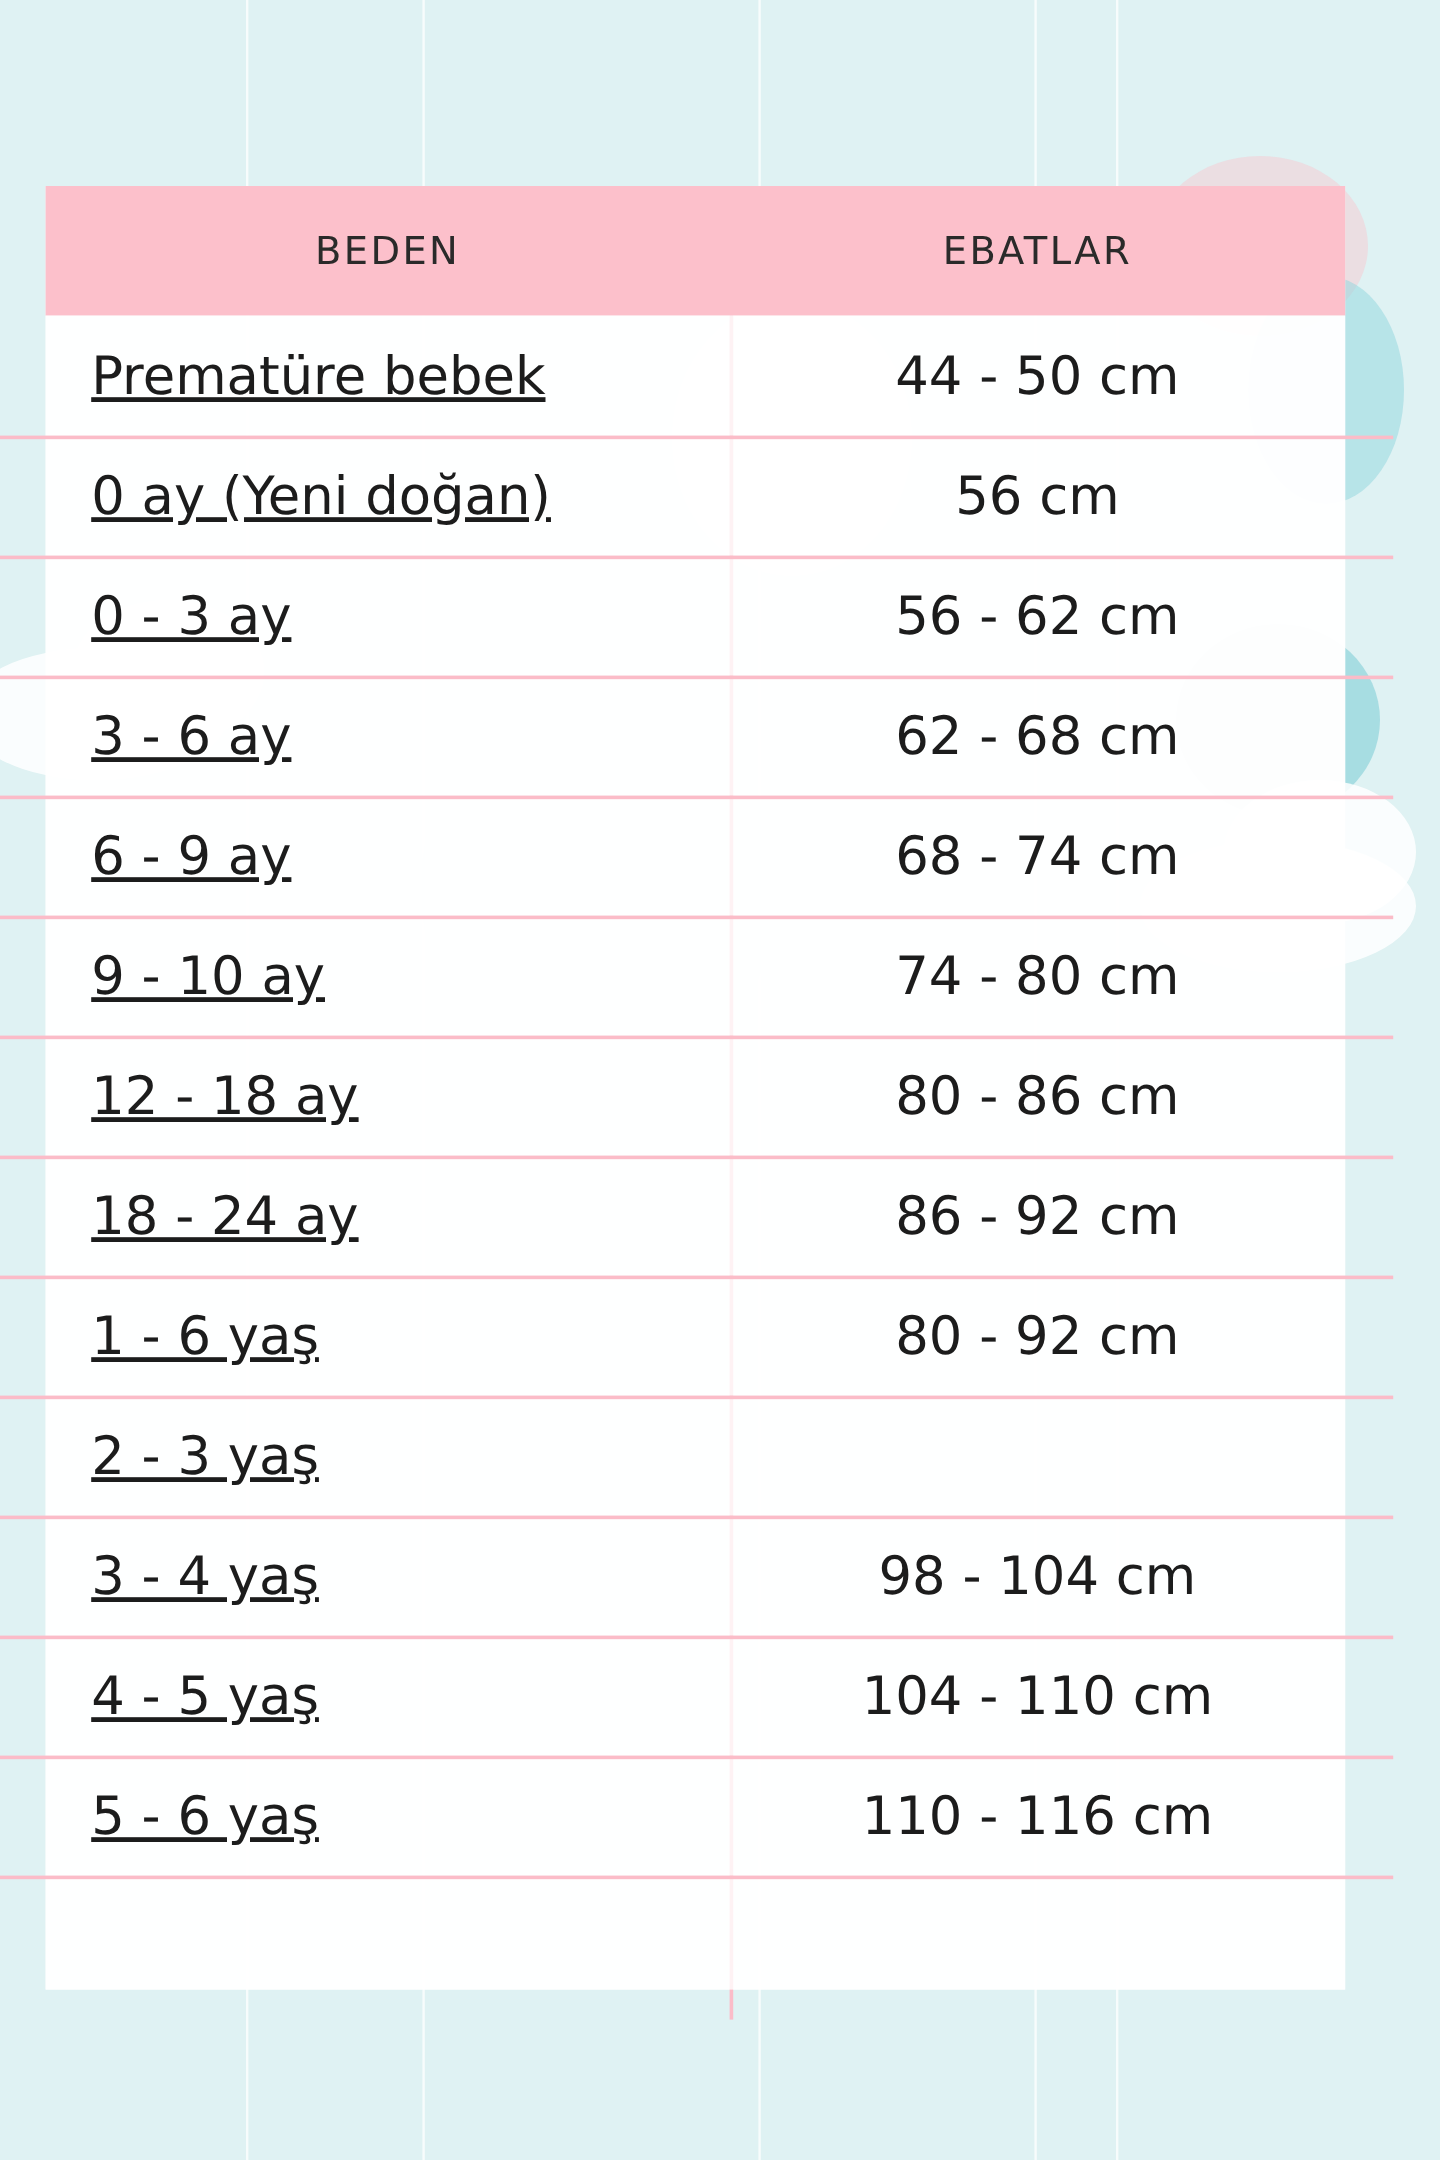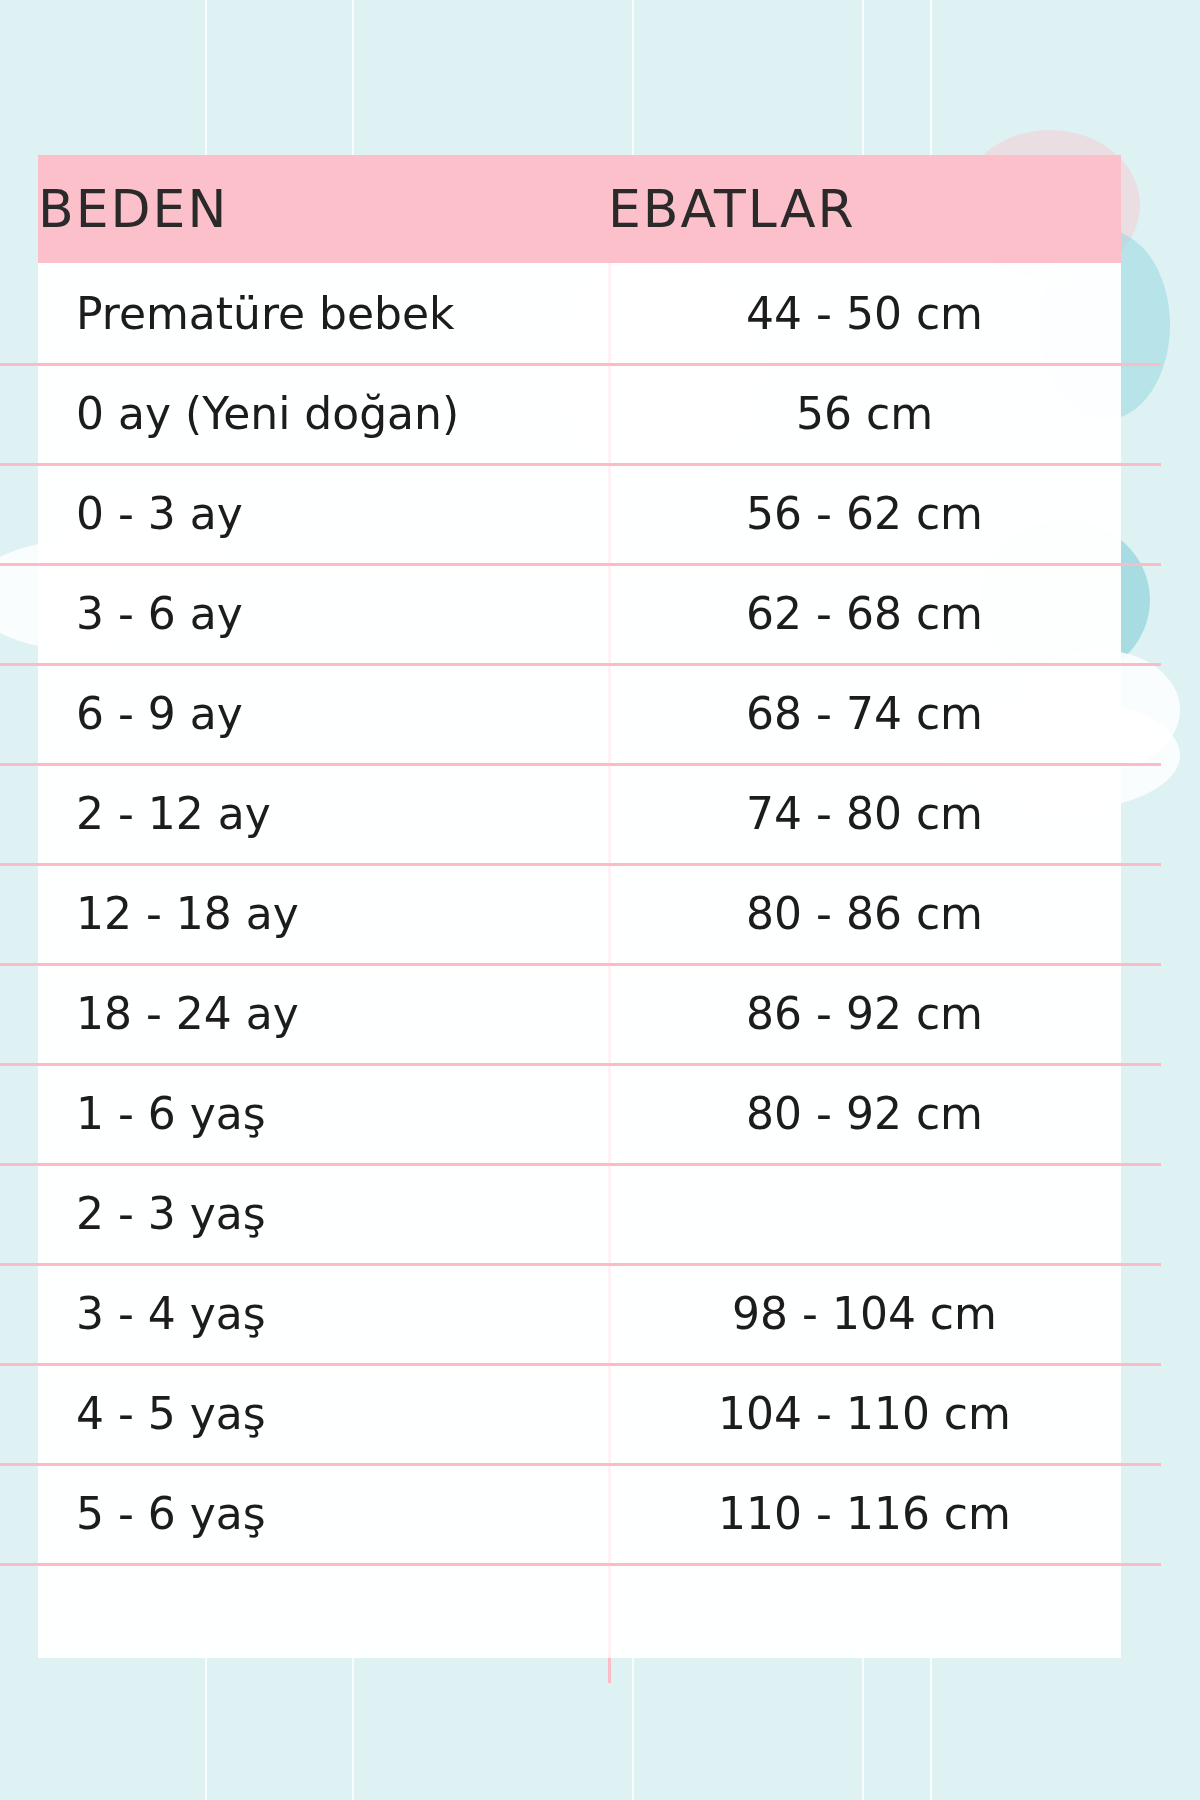--- a/index.html
+++ b/index.html
@@ -51,24 +51,24 @@
     box-shadow: 0 0 0 0 rgba(0,0,0,0);
   }
 
   .card-header {
     display: flex;
     background: #fcc0cb;
     height: 108px;
     align-items: center;
   }
   .card-header .h-cell {
-    font-size: 52px;
+    font-size: 32px;
     letter-spacing: 2px;
     color: #2a2a2a;
-    text-align: left;
+    text-align: center;
     font-family: "DejaVu Sans", sans-serif;
     font-weight: 400;
   }
   .h-cell.left  { width: 570px; }
   .h-cell.right { width: 513px; }
 
   .row {
     display: flex;
     height: 100px;
     align-items: center;
@@ -91,20 +91,21 @@
     font-size: 44px;
     color: #1c1c1c;
     font-family: "DejaVu Sans", sans-serif;
     white-space: nowrap;
   }
   .cell.size {
     width: 570px;
     padding-left: 38px;
     box-sizing: border-box;
     text-align: left;
+    text-decoration: underline;
   }
   .cell.dim {
     width: 513px;
     box-sizing: border-box;
     text-align: center;
   }
 
   
   .v-divider {
     position: absolute;
@@ -177,21 +178,21 @@
     </div>
     <div class="row">
       <div class="cell size">3 - 6 ay</div>
       <div class="cell dim">62 - 68 cm</div>
     </div>
     <div class="row">
       <div class="cell size">6 - 9 ay</div>
       <div class="cell dim">68 - 74 cm</div>
     </div>
     <div class="row">
-      <div class="cell size">2 - 12 ay</div>
+      <div class="cell size">9 - 10 ay</div>
       <div class="cell dim">74 - 80 cm</div>
     </div>
     <div class="row">
       <div class="cell size">12 - 18 ay</div>
       <div class="cell dim">80 - 86 cm</div>
     </div>
     <div class="row">
       <div class="cell size">18 - 24 ay</div>
       <div class="cell dim">86 - 92 cm</div>
     </div>

